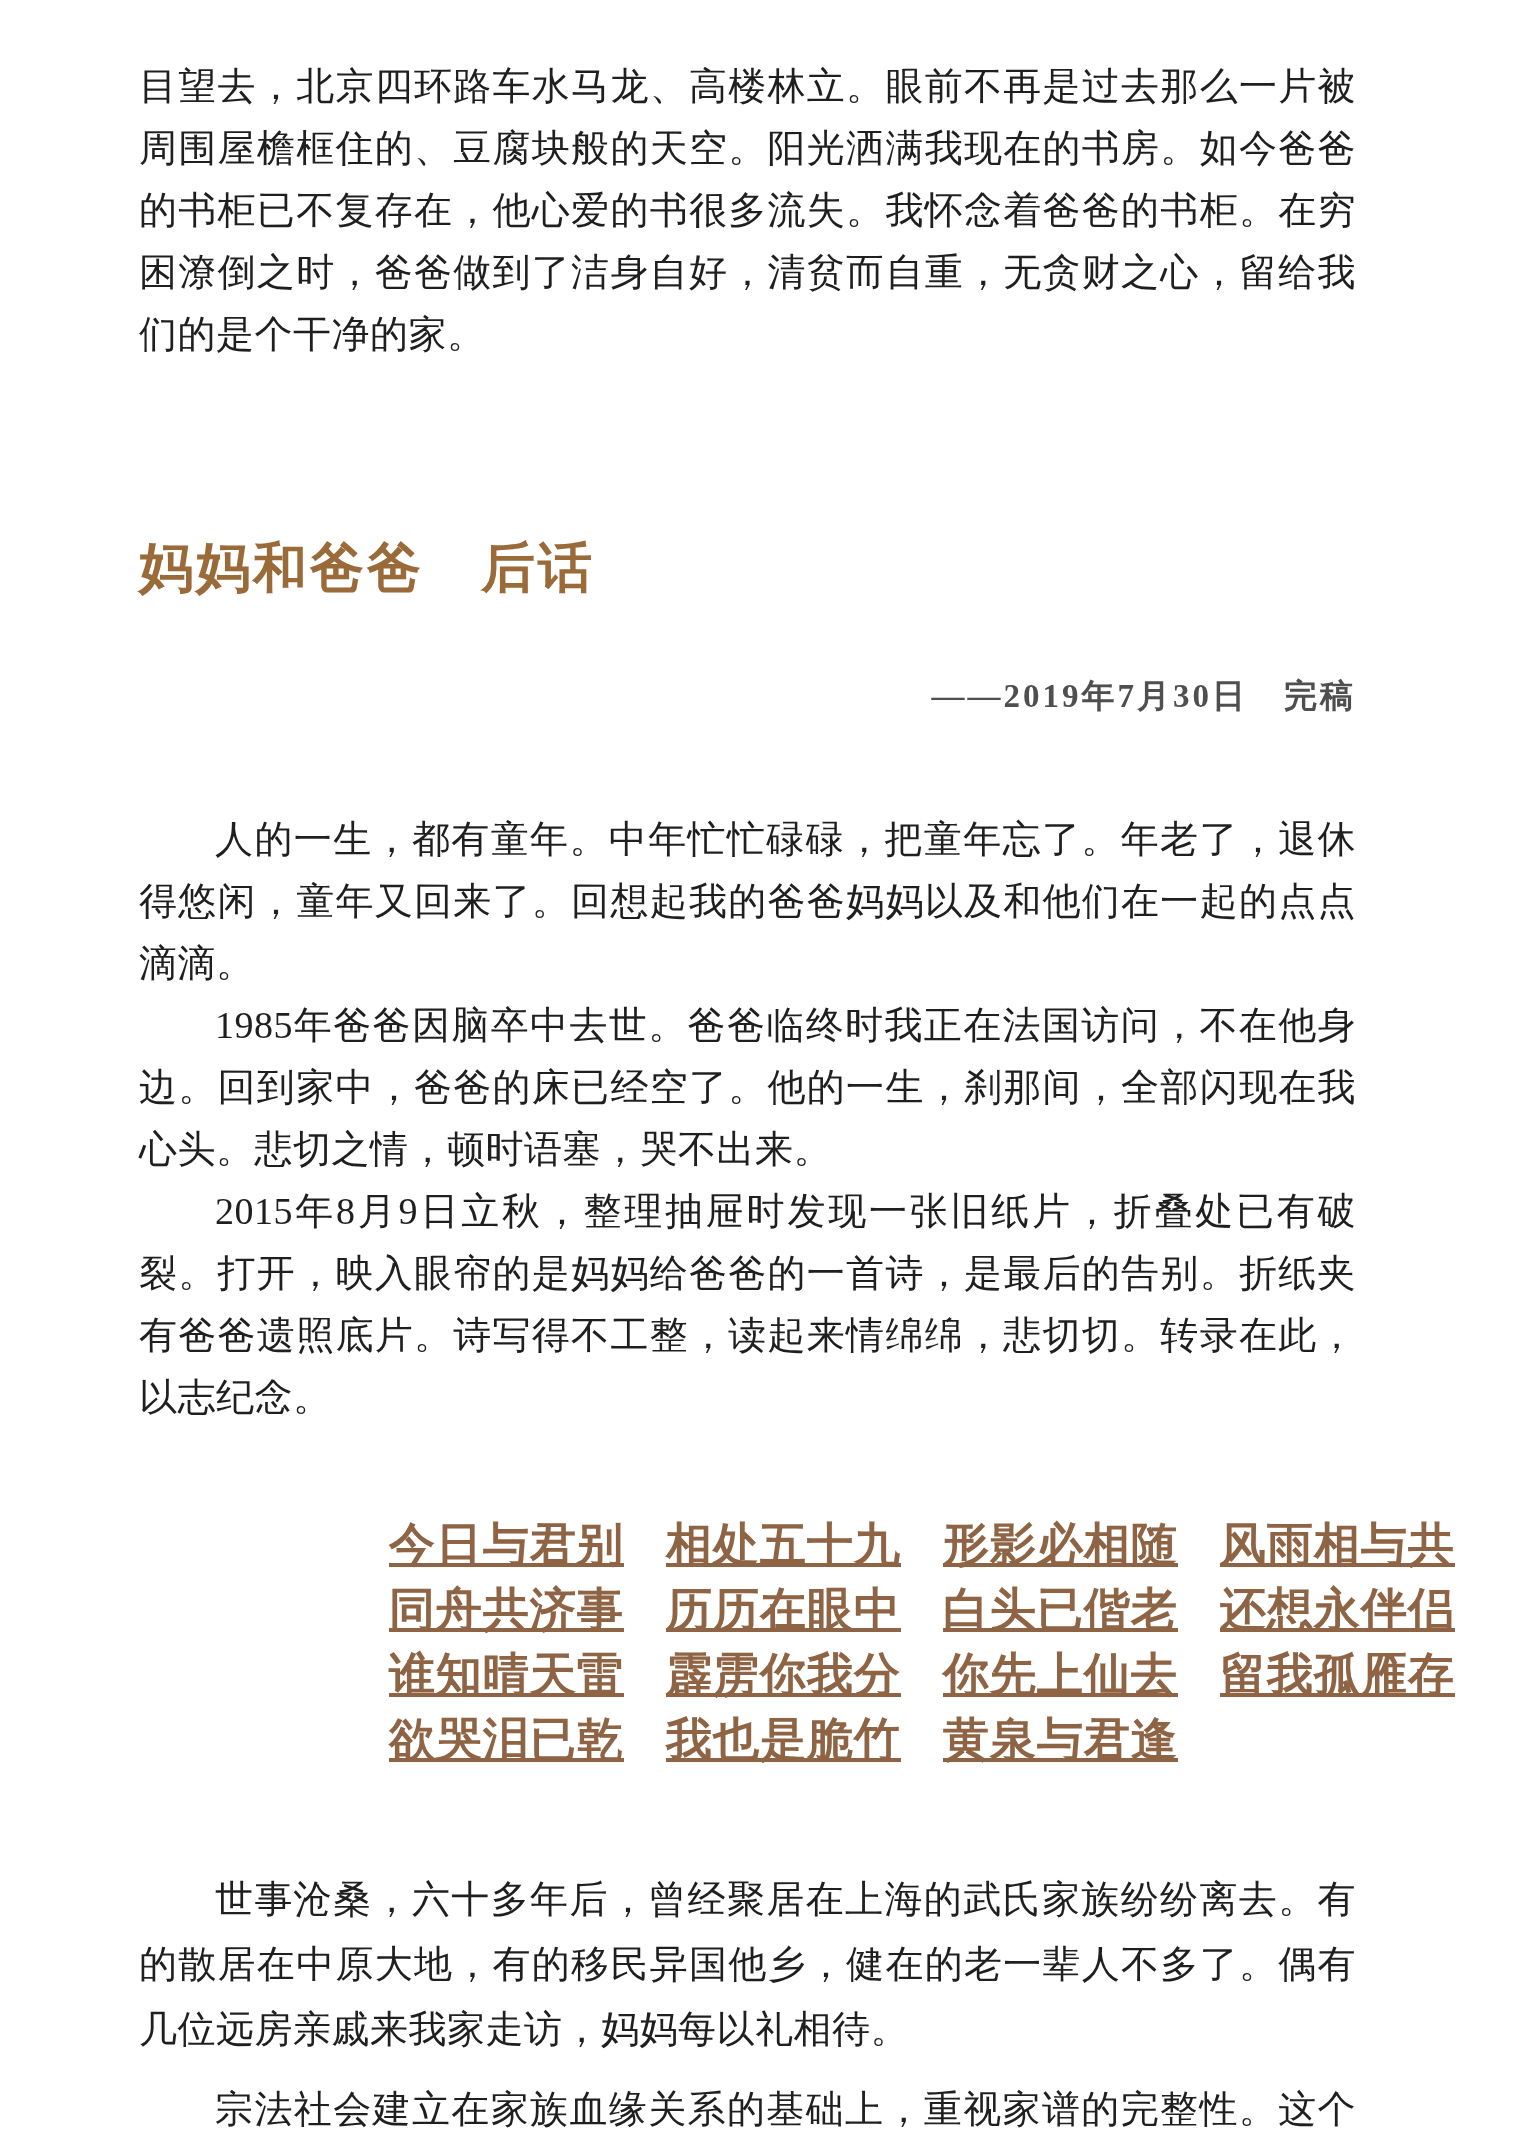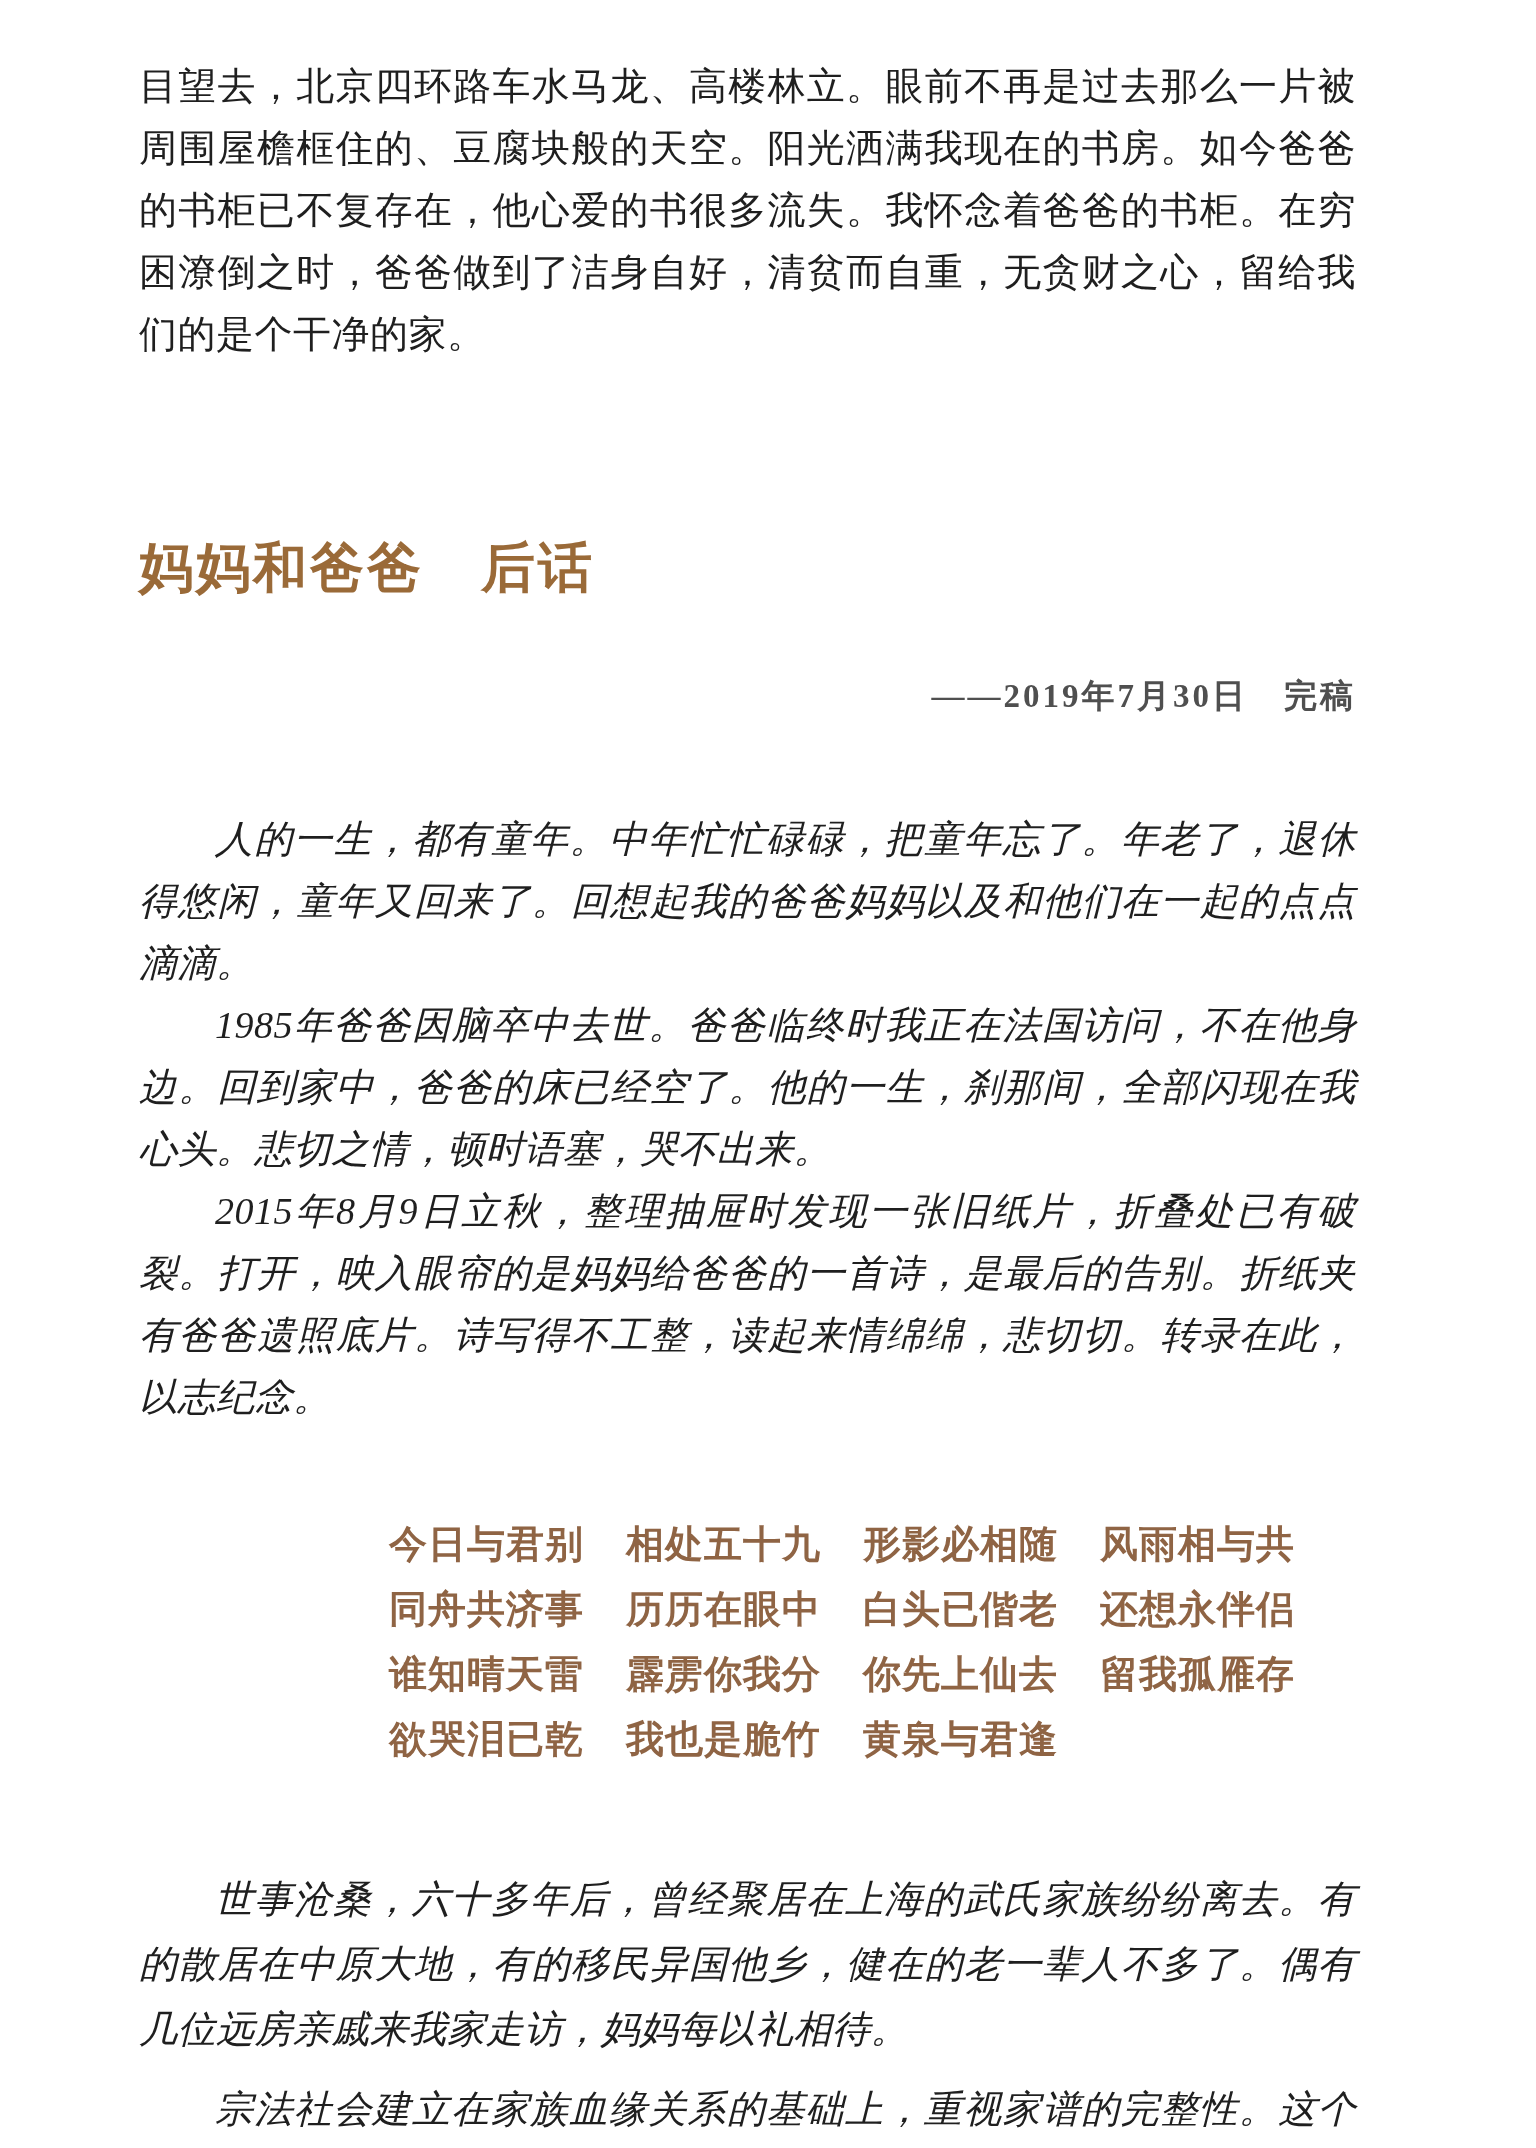--- a/index.html
+++ b/index.html
@@ -19,21 +19,21 @@
     font-family: "Liberation Serif", "DejaVu Serif", serif;
     color: #1f1f1f;
   }
   .body-text {
     margin: 0;
     font-size: 38px;
     line-height: 62px;
     text-align: justify;
     letter-spacing: 0.5px;
   }
-  .indent { text-indent: 2em; font-style: italic; }
+  .indent { text-indent: 2em; }
   .heading {
     margin: 175px 0 0 0;
     font-size: 54px;
     line-height: 56px;
     font-weight: bold;
     color: var(--accent-brown, #9a6a38);
     letter-spacing: 3px;
   }
   .date-line {
     margin: 80px 0 0 0;
@@ -42,21 +42,22 @@
     text-align: right;
     color: var(--date-gray, #4f4f4f);
     letter-spacing: 3px;
     font-weight: bold;
   }
   .main-paragraphs { margin-top: 92px; }
   .poem {
     margin: 84px 0 0 250px;
     color: var(--poem-brown, #8f6444);
     font-weight: bold;
-    font-size: 38px;
+    font-size: 46px;
+    text-decoration: underline;
   }
   .poem-line {
     display: flex;
     gap: 42px;
     line-height: 65px;
     white-space: nowrap;
   }
   .poem-phrase { letter-spacing: 1px; }
   .poem-signature {
     margin: 0 220px 0 0;

